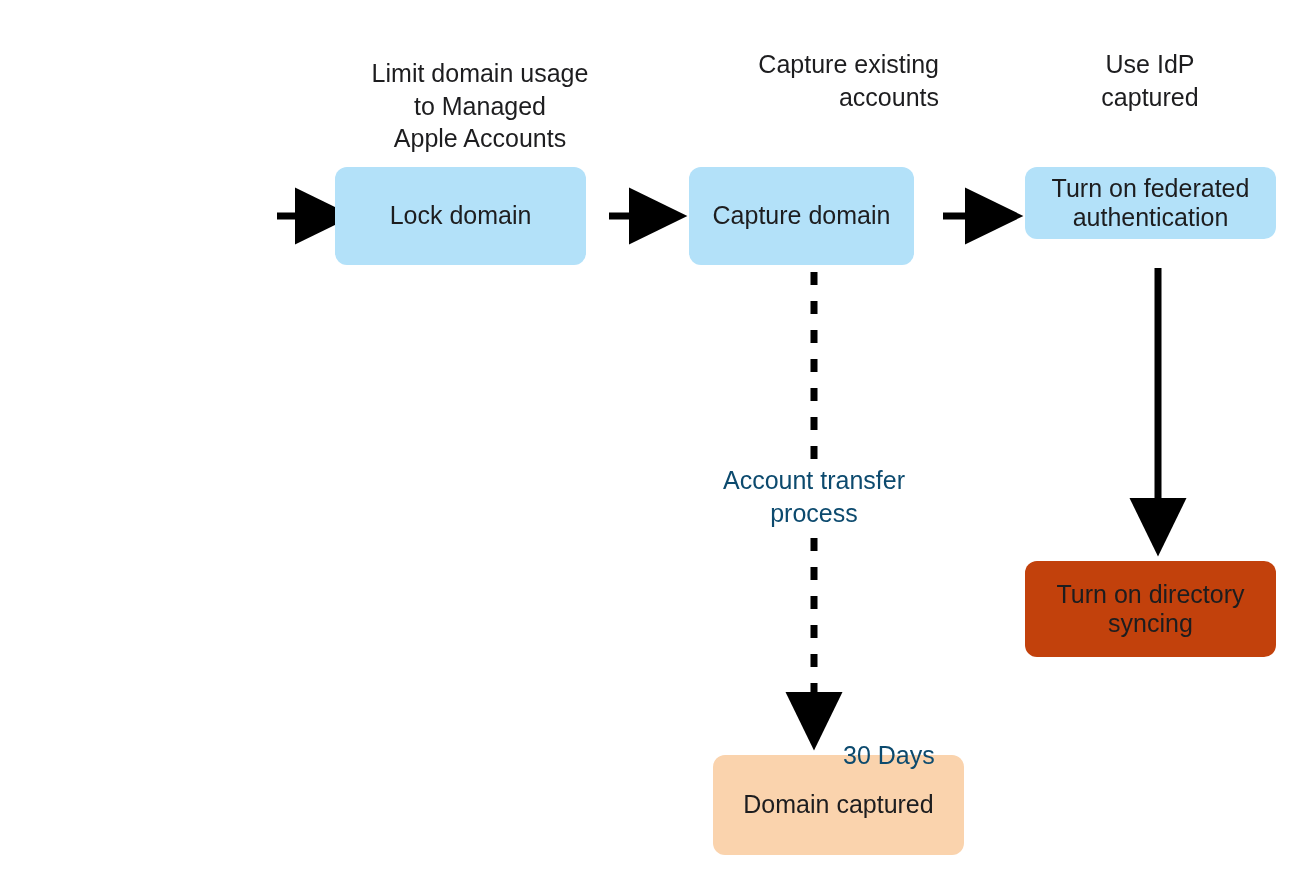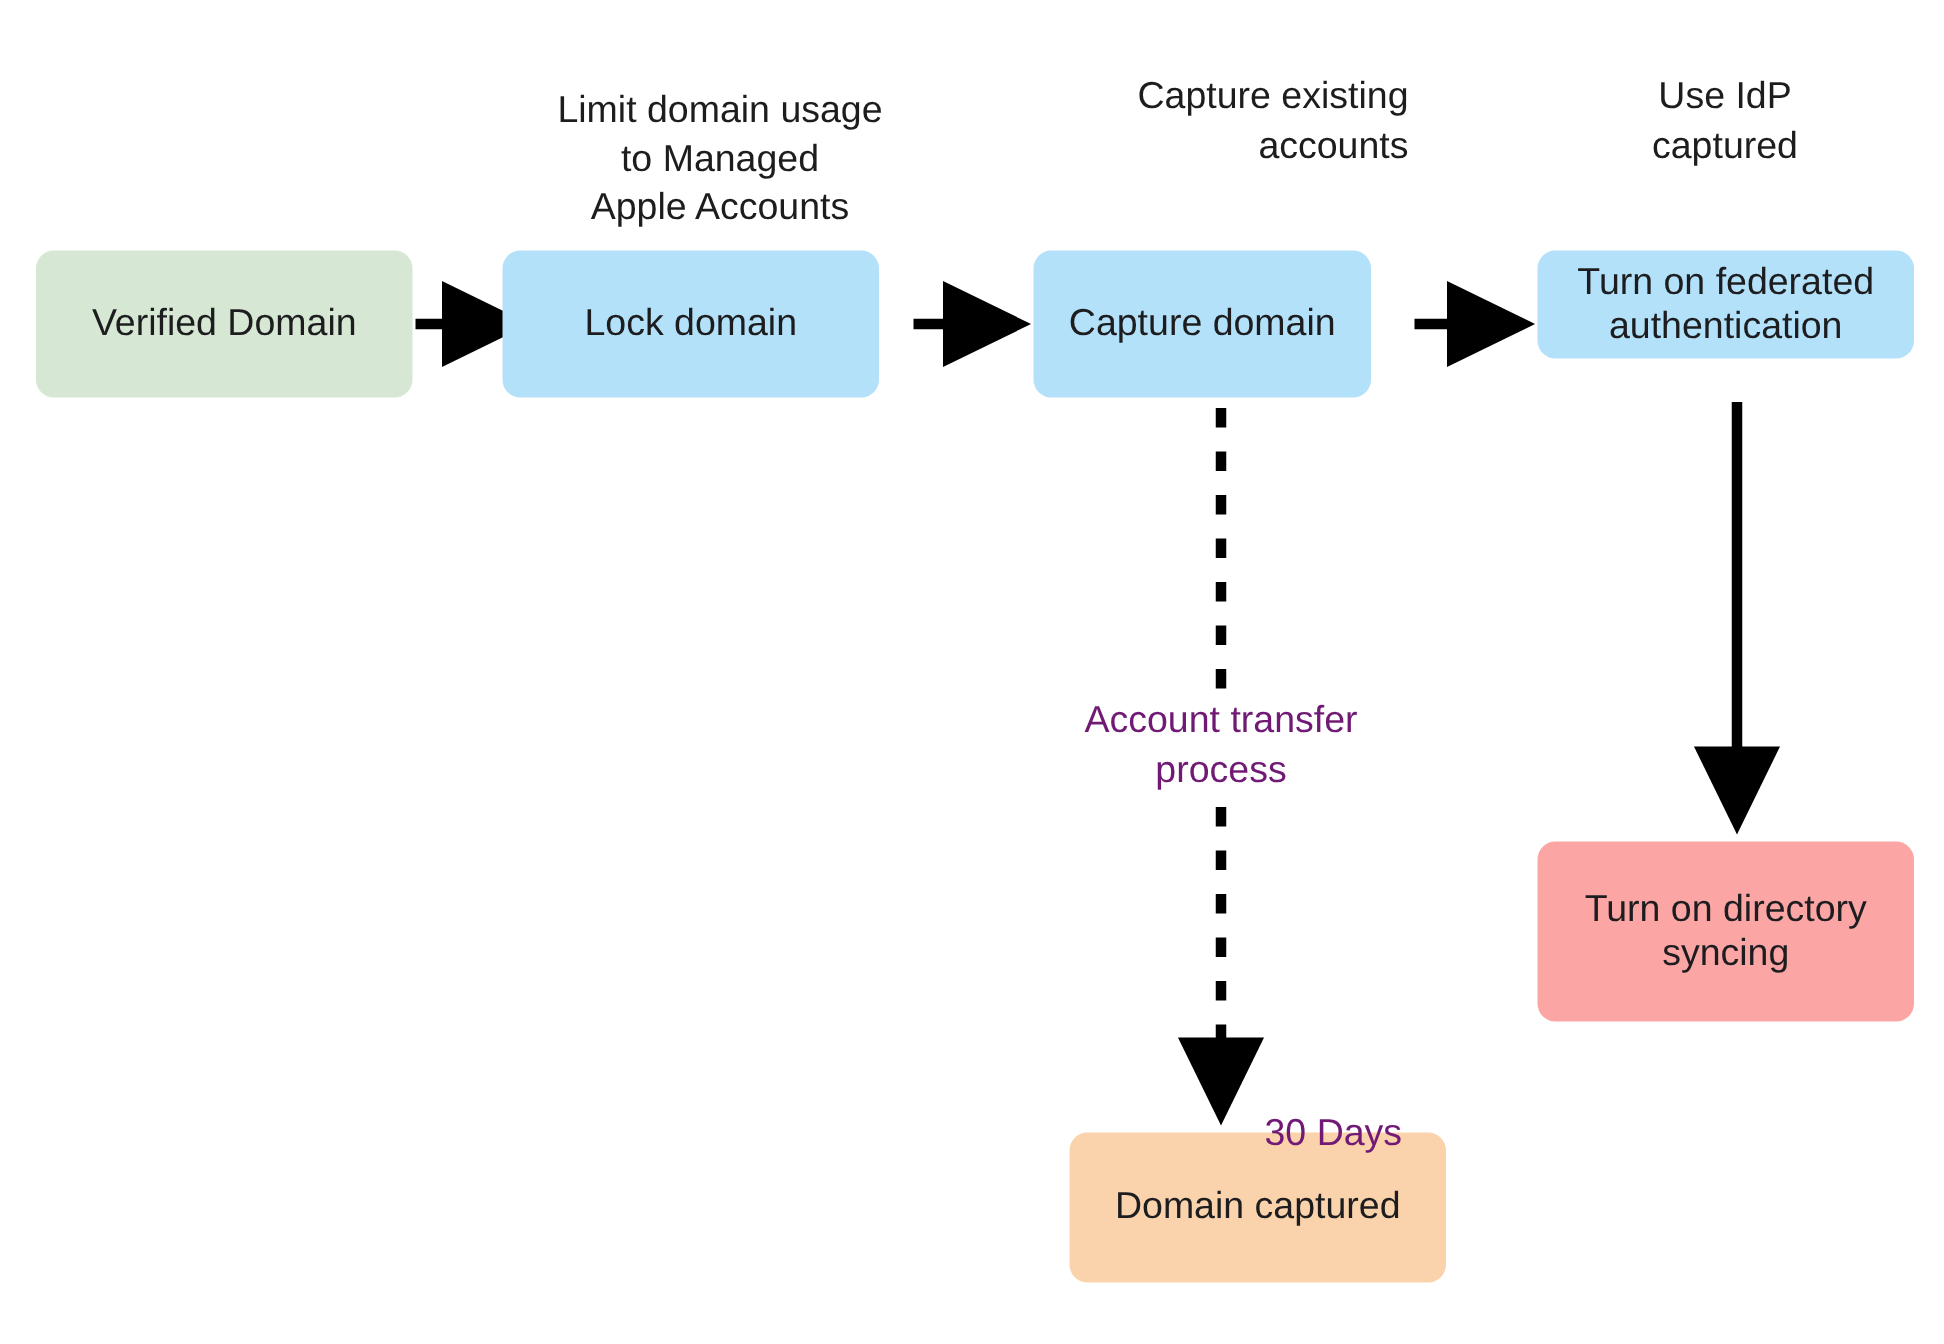--- a/index.html
+++ b/index.html
@@ -39,21 +39,21 @@
     font-size: 25px;
     line-height: 1.3;
     color: #1d1d1f;
     white-space: pre-line;
   }
   .edge-label {
     position: absolute;
     text-align: center;
     font-size: 25px;
     line-height: 1.3;
-    color: #701a75;
+    color: #0c4a6e;
     white-space: pre-line;
   }
   svg.edges {
     position: absolute;
     left: 0;
     top: 0;
     width: 1296px;
     height: 896px;
     pointer-events: none;
   }
@@ -95,30 +95,29 @@
   <div class="caption" style="left:355px; top:33px; width:250px;margin-top:24px;">Limit domain usage
 to Managed
 Apple Accounts</div>
 
   <div class="caption" style="left:689px; top:48px; width:250px;text-align:right;">Capture existing
 accounts</div>
 
   <div class="caption" style="left:1025px; top:48px; width:250px;">Use IdP
 captured</div>
 
-  <div class="node" style="left:24px; top:167px; width:251px; height:98px; background:#d6e8d3;">Verified Domain</div>
 
   <div class="node" style="left:335px; top:167px; width:251px; height:98px; background:#b3e1f9;">Lock domain</div>
 
   <div class="node" style="left:689px; top:167px; width:225px; height:98px; background:#b3e1f9;">Capture domain</div>
 
   <div class="node" style="left:1025px; top:167px; width:251px; height:72px; background:#b3e1f9;">Turn on federated
 authentication</div>
 
-  <div class="node" style="left:1025px; top:561px; width:251px; height:120px; background:#fca5a5;">Turn on directory
+  <div class="node" style="left:1025px; top:561px; width:251px; height:96px; background:#c2410c;">Turn on directory
 syncing</div>
 
   <div class="node" style="left:689px; top:755px; width:251px; height:100px; background:#fad3ad;margin-left:24px;">Domain captured</div>
 
   <div class="edge-label" style="left:689px; top:464px; width:250px;">Account transfer
 process</div>
 
   <div class="edge-label" style="left:843px; top:707px; width:160px; text-align:left;margin-top:32px;">30 Days</div>
 
 </div>

